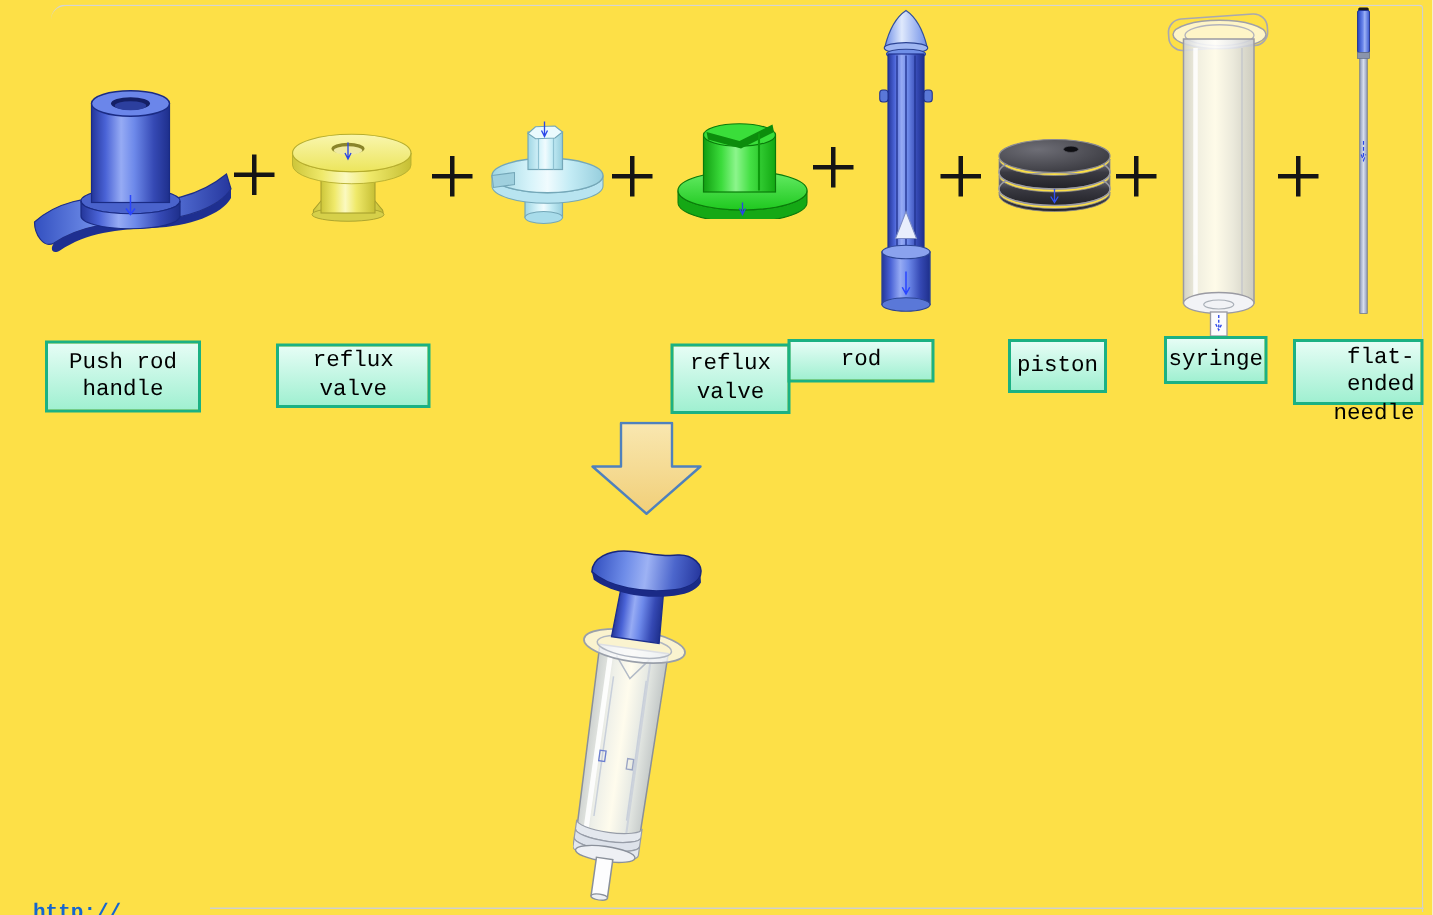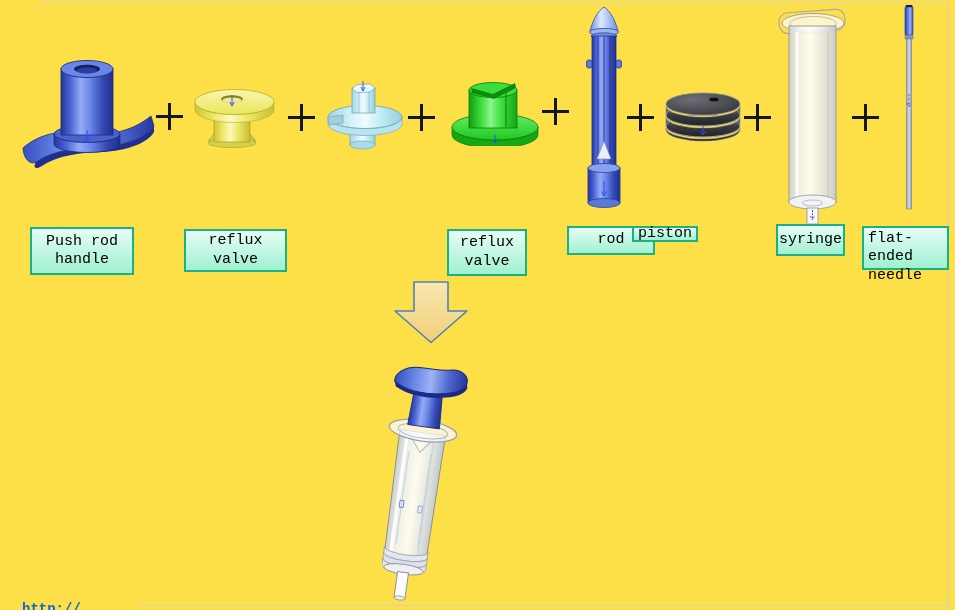--- a/index.html
+++ b/index.html
@@ -10,21 +10,21 @@
              border-top-left-radius:10px;border-top-right-radius:3px;pointer-events:none;}
   .frame-bottom{position:absolute;left:140px;top:605px;width:809px;height:1px;background:#cfcfcf;}
   .part{position:absolute;}
   .plus-icon{position:absolute;width:27px;height:27px;}
   .plus-icon::before{content:"";position:absolute;left:0;top:12px;width:27px;height:2.6px;background:#151515;}
   .plus-icon::after{content:"";position:absolute;top:0;left:12px;height:27px;width:2.6px;background:#151515;}
   .label{position:absolute;box-sizing:border-box;border:2px solid #1bb183;
          background:linear-gradient(180deg,#e6fdf5 0%,#c6f7e5 45%,#a0f0d1 100%);
          display:flex;align-items:center;justify-content:center;text-align:center;
          font-size:15px;line-height:1.22;padding:2px 4px;}
-  .label.align-left{align-items:flex-start;justify-content:flex-start;text-align:left;}
+  .label.align-left{align-items:flex-start;justify-content:flex-start;text-align:right;}
   .footer-link{position:absolute;left:22px;top:601px;font-size:14px;font-weight:bold;
                color:#1565d0;text-decoration:underline;cursor:pointer;}
 </style>
 </head>
 <body>
 
 <div class="stage">
 
   <svg width="0" height="0" style="position:absolute" aria-hidden="true">
     <defs>
@@ -226,22 +226,22 @@
     <rect x="4.5" y="1" width="7" height="3" rx="1" fill="#1a1a1a"></rect>
     <rect x="4" y="3" width="8" height="28" rx="1" fill="url(#ndlB)" stroke="#20328f" stroke-width="0.6"></rect>
     <rect x="4" y="31" width="8" height="4" fill="#8a94ac" stroke="#667088" stroke-width="0.5"></rect>
     <rect x="5.5" y="35" width="5" height="170" fill="url(#ndlG)" stroke="#6a7590" stroke-width="0.5"></rect>
     <path d="M8 90 L8 102 M6.5 99 L8 103 L9.5 99" stroke="#2a46e8" stroke-width="0.8" fill="none" stroke-dasharray="2.5 1.5"></path>
   </svg>
 
   <div class="label" style="left:30px;top:227px;width:104px;height:48px">Push rod handle</div>
   <div class="label" style="left:184px;top:229px;width:103px;height:43px">reflux valve</div>
   <div class="label" style="left:447px;top:229px;width:80px;height:47px">reflux valve</div>
-  <div class="label" style="left:567px;top:226px;width:88px;height:29px">rod</div>
-  <div class="label" style="left:632px;top:226px;width:66px;height:16px">piston</div>
+  <div class="label" style="left:525px;top:226px;width:98px;height:29px">rod</div>
+  <div class="label" style="left:672px;top:226px;width:66px;height:36px">piston</div>
   <div class="label" style="left:776px;top:224px;width:69px;height:32px">syringe</div>
   <div class="label align-left" style="left:862px;top:226px;width:87px;height:44px">flat-ended needle</div>
 
   <svg class="part" style="left:394px;top:281px" width="74" height="63" viewBox="0 0 74 63">
     <path d="M20 1 H54 V30 H73 L37 61.5 L1 30 H20 Z" fill="url(#arw)" stroke="#4f81bd" stroke-width="1.6" stroke-linejoin="round"></path>
   </svg>
 
   <svg class="part" style="left:382px;top:365px" width="130" height="250" viewBox="0 0 130 250">
     <g transform="rotate(8 46 30)">
       <path d="M23 68 L69 68 L67 200 L25 200 Z" fill="url(#glsBlu)" fill-opacity="0.9" stroke="#8a909a" stroke-width="1"></path>

